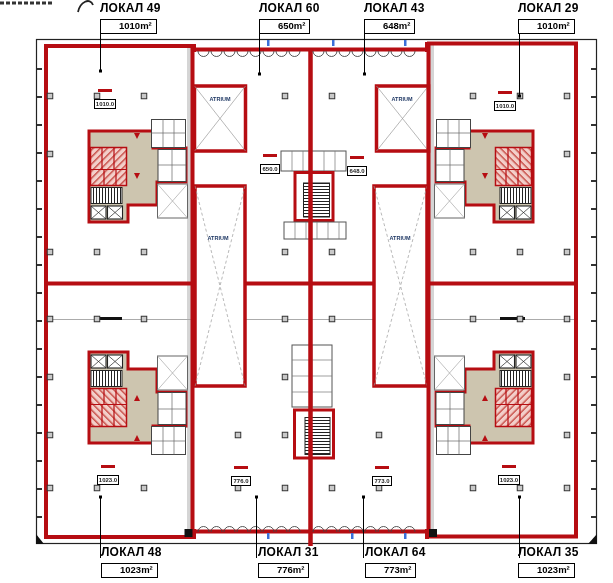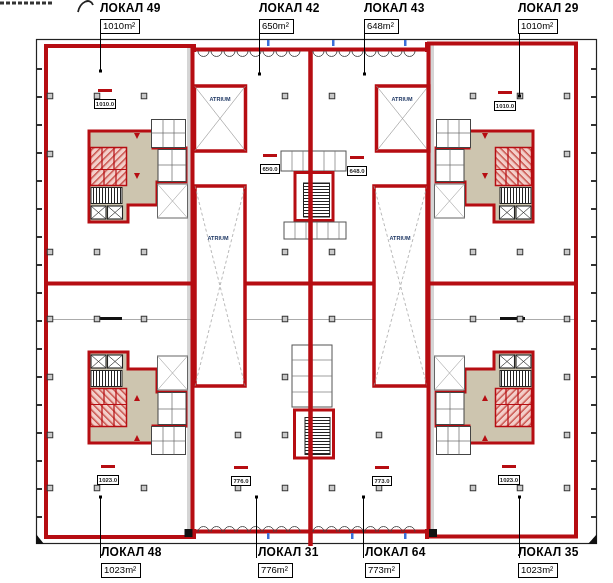--- a/index.html
+++ b/index.html
@@ -1,22 +1,22 @@
 <!DOCTYPE html>
 <html><head>
 <meta charset="utf-8">
 <style>
   html,body{margin:0;padding:0;background:#fff;}
   .canvas{position:relative;width:613px;height:583px;background:#fff;overflow:hidden;
           font-family:"Liberation Sans",sans-serif;}
   svg{position:absolute;left:0;top:0;}
   .unit-label{position:absolute;line-height:1;white-space:nowrap;}
   .unit-name{font-size:12px;font-weight:bold;color:#000;margin-bottom:2px;letter-spacing:.2px;text-align:right;}
-  .unit-area{display:inline-block;border:1px solid #000;background:#fff;padding:1px 4px 2px 2px;
-             font-size:9.5px;font-weight:normal;color:#000;}
+  .unit-area{display:inline-block;border:1px solid #000;background:#fff;padding:1px 4px 2px 18px;
+             font-size:9.5px;font-weight:bold;color:#000;}
   .stamp{position:absolute;width:30px;text-align:center;line-height:1;}
   .stamp-bar{width:14px;height:3px;background:#b60d12;margin:0 auto 1px auto;}
   .stamp-val{display:inline-block;border:1px solid #000;background:#fff;font-size:6px;
              font-weight:bold;color:#222;padding:1px 1px;}
 </style>
 </head>
 <body>
 
 <div class="canvas">
 
@@ -251,21 +251,21 @@
     <rect x="362" y="495.5" width="3" height="3"></rect>
         <rect x="518" y="495.5" width="3" height="3"></rect>
   </g>
 </svg>
 
 <div class="unit-label" style="left:100px;top:2px">
   <div class="unit-name">ЛОКАЛ 49</div>
   <div class="unit-area">1010m²</div>
 </div>
 <div class="unit-label" style="left:259px;top:2px">
-  <div class="unit-name">ЛОКАЛ 42</div>
+  <div class="unit-name">ЛОКАЛ 60</div>
   <div class="unit-area">650m²</div>
 </div>
 <div class="unit-label" style="left:364px;top:2px">
   <div class="unit-name">ЛОКАЛ 43</div>
   <div class="unit-area">648m²</div>
 </div>
 <div class="unit-label" style="left:518px;top:2px">
   <div class="unit-name">ЛОКАЛ 29</div>
   <div class="unit-area">1010m²</div>
 </div>

